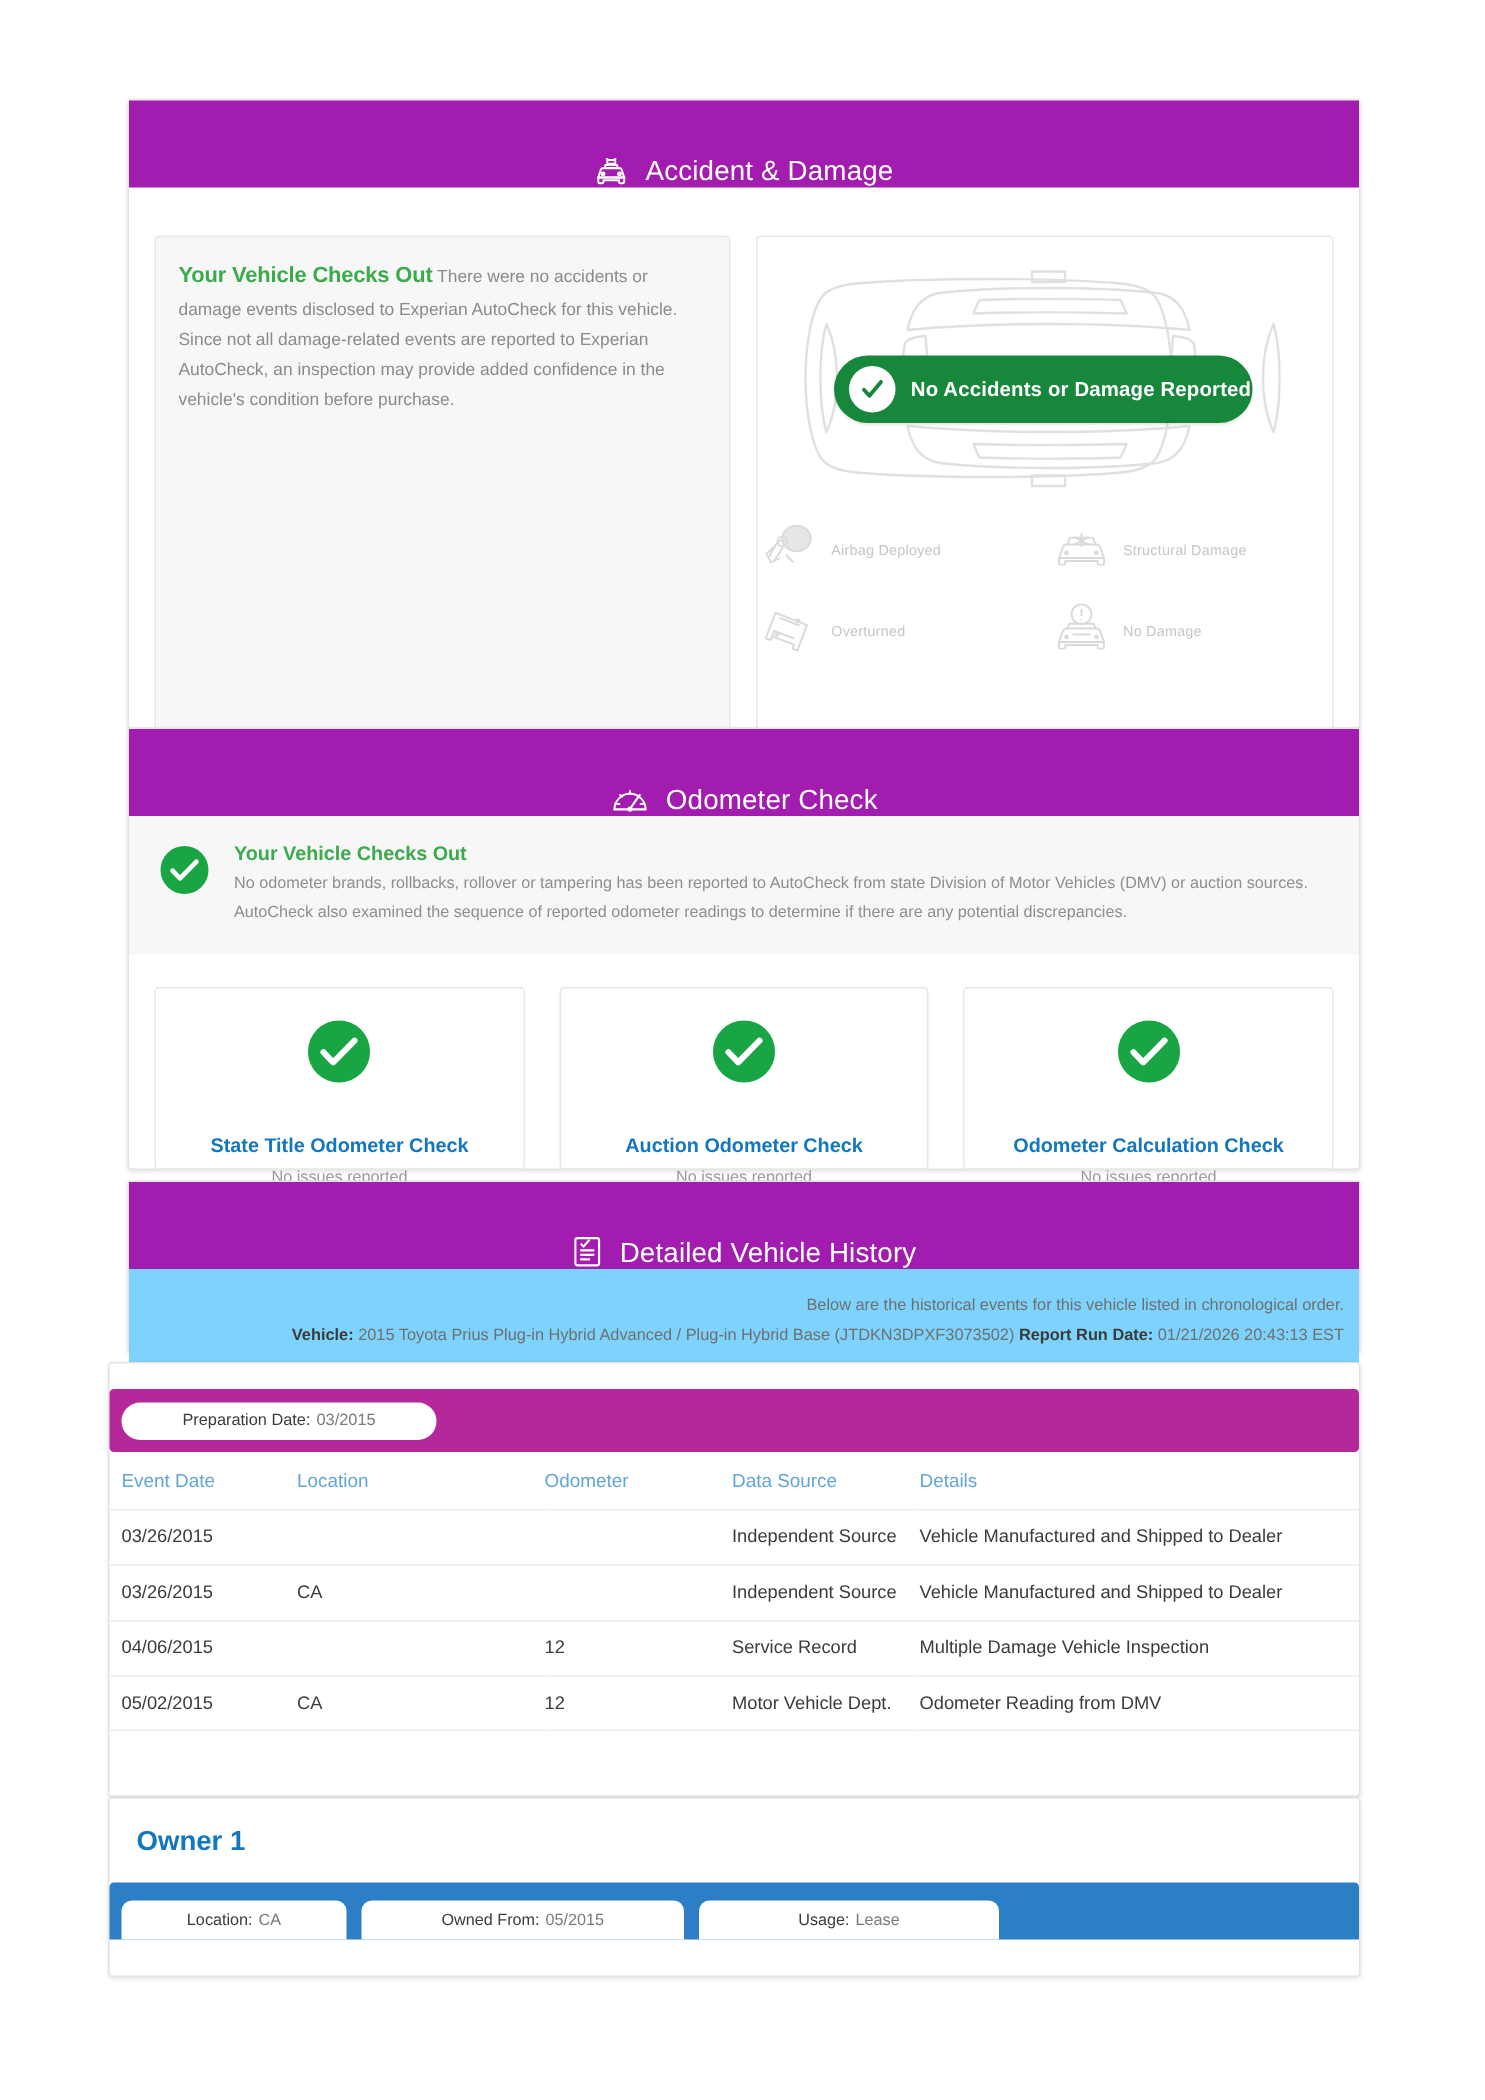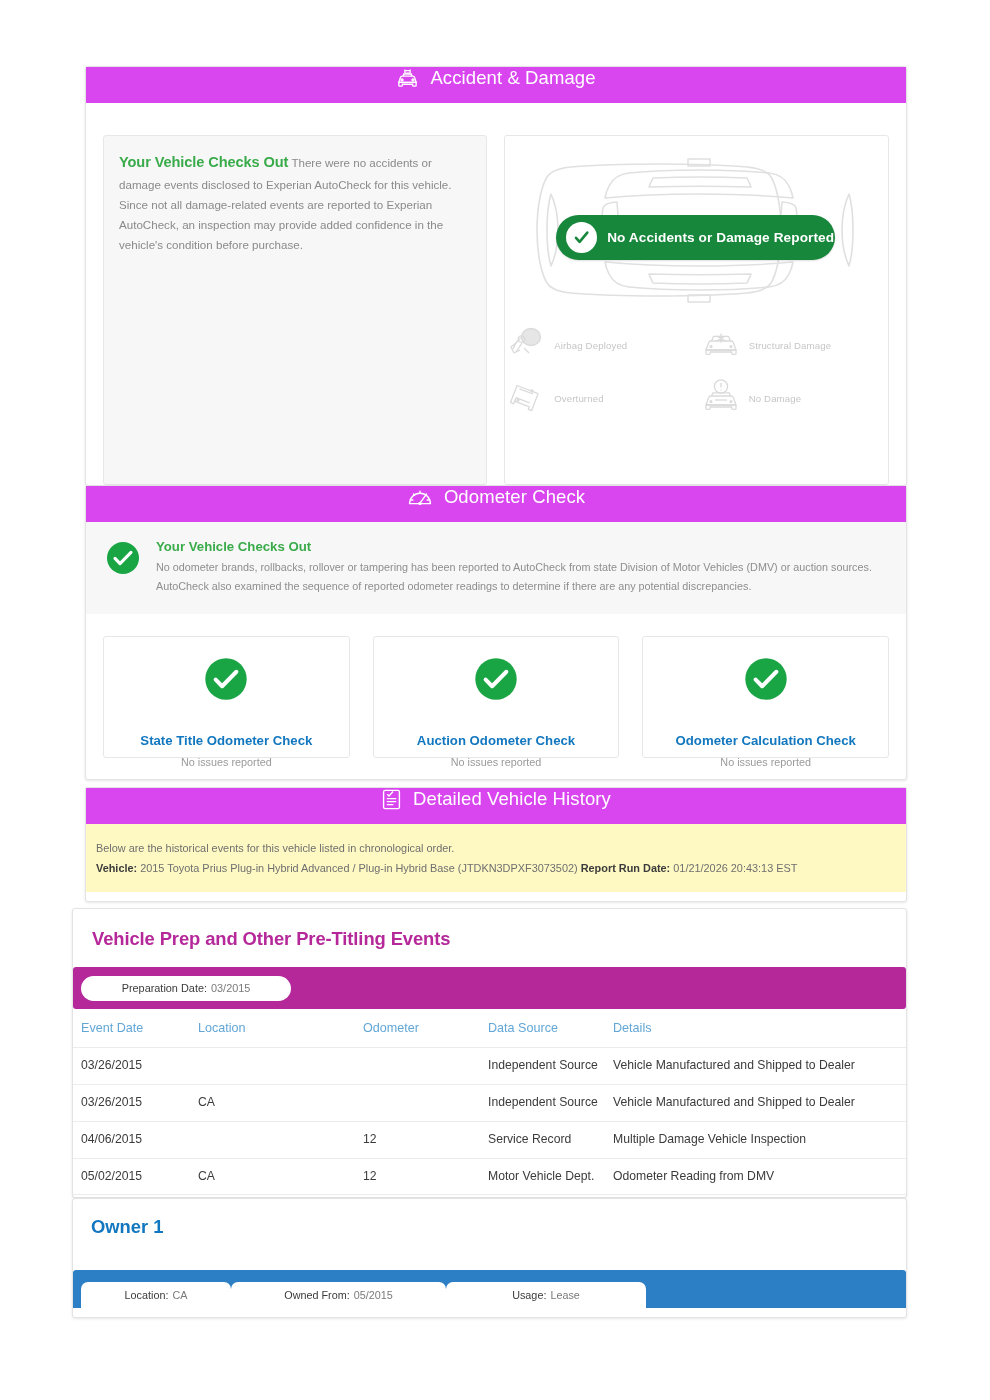--- a/index.html
+++ b/index.html
@@ -14,25 +14,25 @@
   
   .card {
     background: #ffffff;
     border: 1px solid #e3e3e3;
     border-radius: 3px;
     box-shadow: 0 1px 3px rgba(0,0,0,.10);
   }
 
   
   .sec-head {
-    background: #d946ef;
+    background: #a21caf;
     color: #ffffff;
-    height: 36px;
+    height: 58px;
     display: flex;
-    align-items: flex-start;
+    align-items: flex-end;
     justify-content: center;
     gap: 11px;
   }
   .sec-head .ttl { font-size: 18.5px; font-weight: 400; letter-spacing: .1px; }
   .sec-head svg { display: block; }
 
   
   #accident-card { position: absolute; left: 85px; top: 66px; width: 822px; height: 420px; }
   .acc-body { display: flex; padding: 32px 17px 0 17px; gap: 17px; }
 
@@ -99,23 +99,23 @@
     border: 1px solid #e7e7e7; border-radius: 3px;
     display: flex; flex-direction: column; align-items: center;
     padding-top: 20px;
   }
   .odo-card .oc-ttl { color: #1277bf; font-size: 13.2px; font-weight: bold; margin-top: 28px; }
   .odo-card .oc-sub { color: #9a9a9a; font-size: 10.8px; margin-top: 8px; }
 
   
   #history-card { position: absolute; left: 85px; top: 787px; width: 822px; height: 115px; }
   .hist-body {
-    background: #fef9c3;
+    background: #7dd3fc;
     padding: 14px 10px 14px 10px;
-    text-align: left;
+    text-align: right;
     font-size: 10.9px; color: #6f6f6f; line-height: 1.85;
   }
   .hist-body b { color: #3b3b3b; font-weight: bold; }
 
   
   #prep-card { position: absolute; left: 72px; top: 908px; width: 835px; height: 290px; }
   .prep-title {
     color: #b5289a; font-size: 18.4px; font-weight: bold;
     padding: 19px 0 0 19px; letter-spacing: -.1px;
   }
@@ -150,22 +150,22 @@
   table.evt th:nth-child(3), table.evt td:nth-child(3) { width: 125px; }
   table.evt th:nth-child(4), table.evt td:nth-child(4) { width: 125px; }
 
   
   #owner-card { position: absolute; left: 72px; top: 1198px; width: 835px; height: 120px; }
   .owner-title {
     color: #1277bf; font-size: 18.4px; font-weight: bold;
     padding: 17px 0 0 18px;
   }
   .owner-bar {
-    margin-top: 32px; height: 38px; background: #2c7fc4;
-    display: flex; align-items: flex-end; 
+    margin-top: 17px; height: 38px; background: #2c7fc4;
+    display: flex; align-items: flex-end; gap: 10px;
     padding-left: 8px; border-radius: 3px 3px 0 0;
   }
   .otab {
     background: #ffffff;
     border-radius: 7px 7px 0 0;
     height: 26px; min-width: 150px;
     display: flex; align-items: center; justify-content: center;
     font-size: 10.8px; color: #3b3b3b; padding: 0 18px;
   }
   .otab .ov { color: #7a7a7a; margin-left: 4px; }
@@ -365,21 +365,20 @@
       <div>
         <b>Vehicle:</b>
         <span>2015 Toyota Prius Plug-in Hybrid Advanced / Plug-in Hybrid Base (JTDKN3DPXF3073502)</span>
         <b>Report Run Date:</b>
         <span>01/21/2026 20:43:13 EST</span>
       </div>
     </div>
   </div>
 
   <div class="card" id="prep-card">
-    <div class="prep-title">Vehicle Prep and Other Pre-Titling Events</div>
     <div class="prep-bar">
       <div class="pill">
         <span>Preparation Date:</span>
         <span class="pv">03/2015</span>
       </div>
     </div>
 
     <table class="evt">
       <thead>
         <tr>

